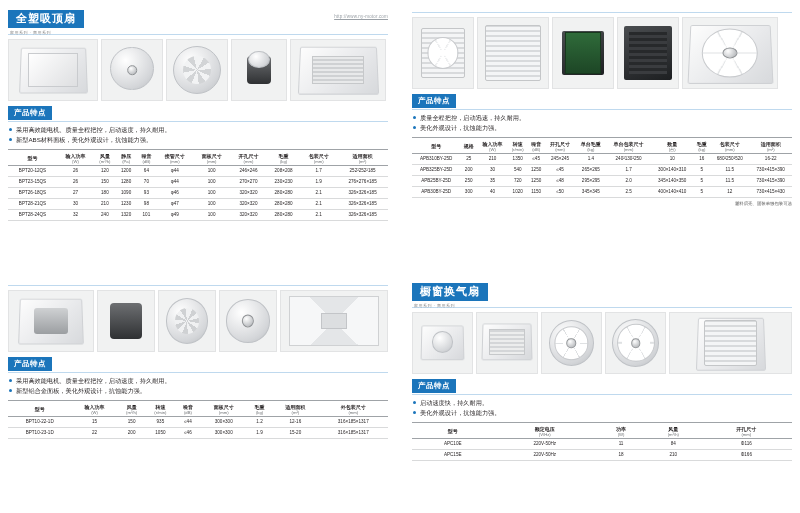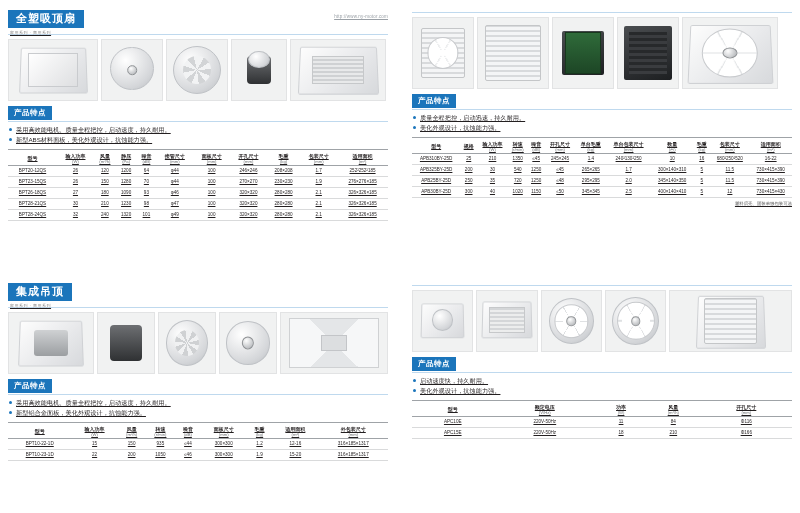--- a/index.html
+++ b/index.html
@@ -7,21 +7,21 @@
   body {
     width: 800px; height: 513px;
     background: #ffffff;
     font-family: "Liberation Sans", sans-serif;
     font-size: 6px;
     color: #231f20;
     overflow: hidden;
   }
   .page { position: relative; width: 800px; height: 513px; }
 
-  .panel { position: absolute; text-decoration: underline; }
+  .panel { position: absolute; }
 
   
   .title-row { position: relative; height: 22px; }
   .title-box {
     display: inline-block;
     background: #1b75bb;
     color: #fff;
     font-size: 11px;
     font-weight: bold;
     padding: 2px 8px 3px 8px;
@@ -441,24 +441,20 @@
           <td>5</td>
           <td>12</td>
           <td>730×415×430</td>
         </tr>
       </tbody>
     </table>
     <div class="note">塑料后壳、固装单独包装可选</div>
   </div>
 
   <div class="panel" style="left:8px; top:283px; width:380px;">
-    <div class="title-row">
-      <div class="title-box">集成吊顶</div>
-      <div class="title-sub">家用系列 · 商用系列</div>
-    </div>
     <div class="rule"></div>
 
     <div class="photos">
       <div class="photo" style="width:86px;height:62px;">
         <div class="ph-inner">
             <div class="sq-panel"></div>
           <div style="position:absolute;left:30%;top:28%;width:40%;height:44%;background:linear-gradient(180deg,#cfd1d3,#9b9ea1);border-radius:3px;"></div>
           </div>
       </div>
       <div class="photo" style="width:58px;height:62px;">
@@ -528,20 +524,24 @@
           <td>300×300</td>
           <td>1.9</td>
           <td>15-20</td>
           <td>316×185×1317</td>
         </tr>
       </tbody>
     </table>
   </div>
 
   <div class="panel" style="left:412px; top:283px; width:380px;">
+    <div class="title-row">
+      <div class="title-box">橱窗换气扇</div>
+      <div class="title-sub">家用系列 · 商用系列</div>
+    </div>
     <div class="rule"></div>
 
     <div class="photos">
       <div class="photo" style="width:62px;height:62px;">
         <div class="ph-inner">
             <div class="sq-panel" style="left:14%;top:20%;width:72%;height:58%;"></div>
           <div class="circ" style="left:32%;top:30%;width:36%;height:36%;"></div>
           </div>
       </div>
       <div class="photo" style="width:62px;height:62px;">

